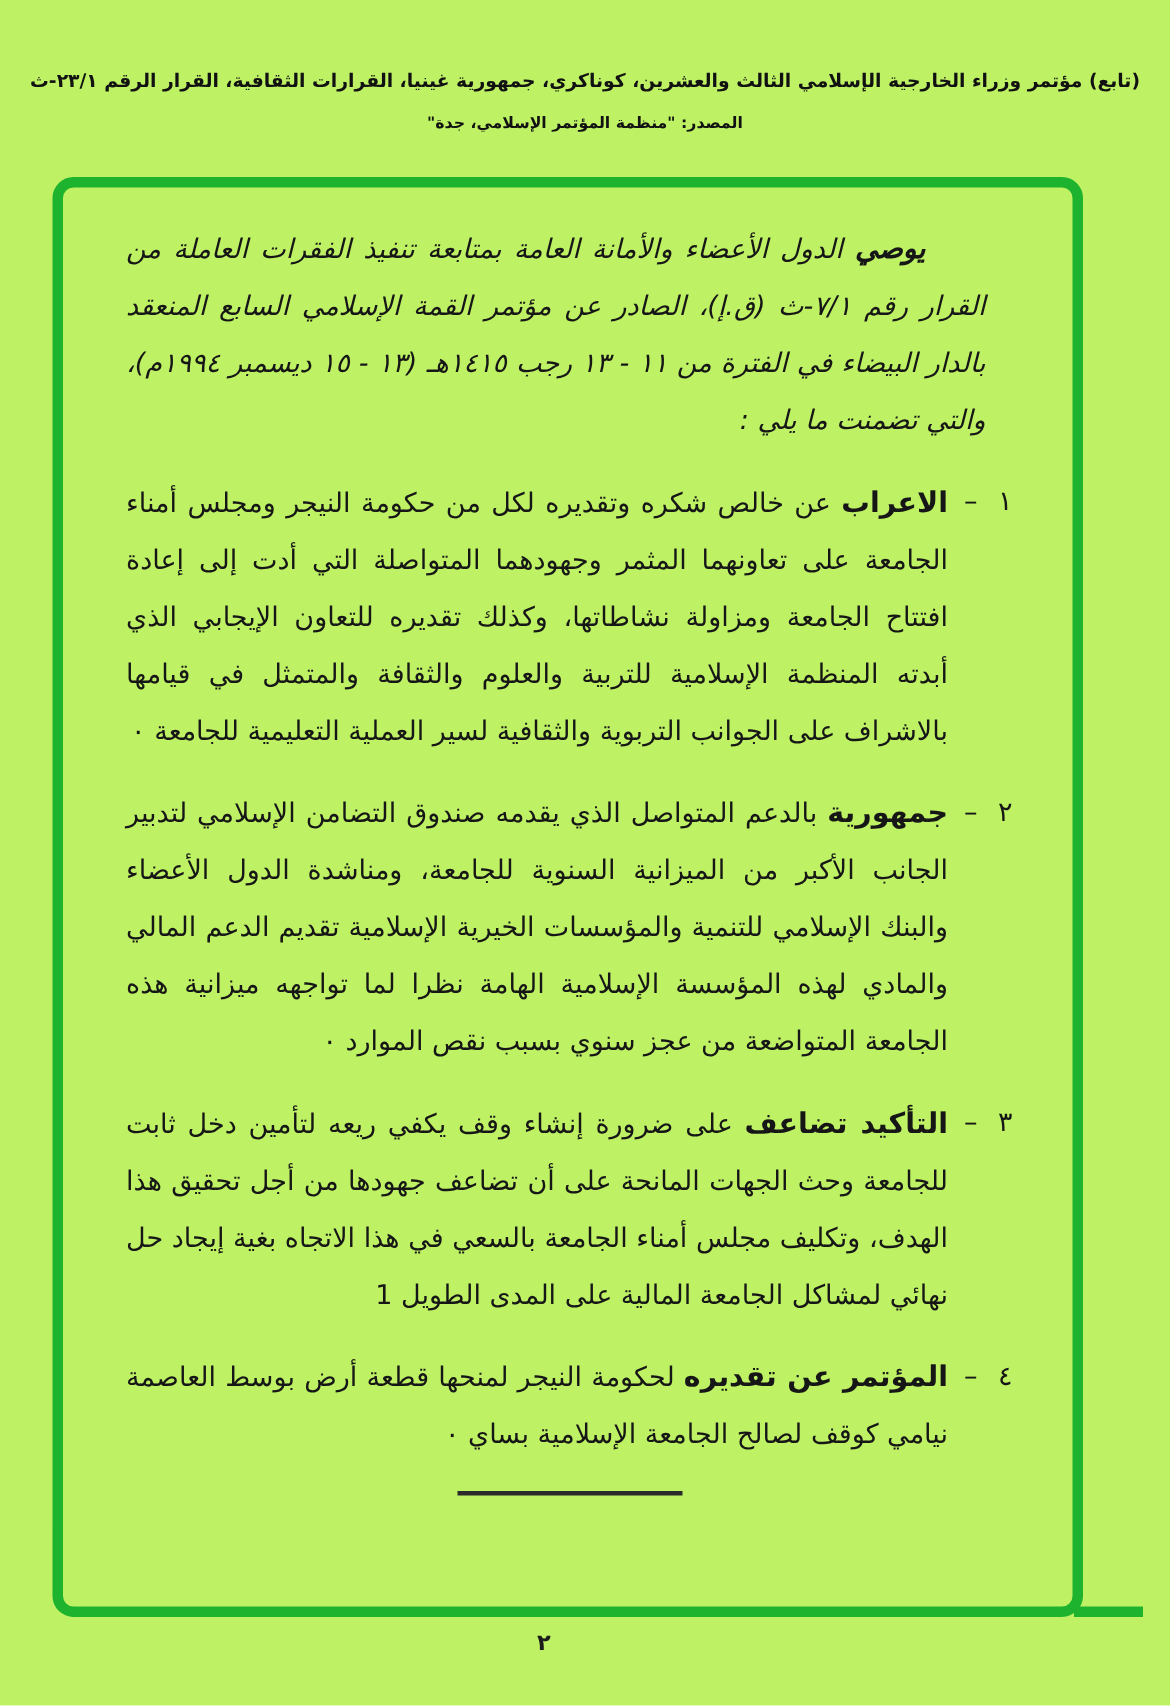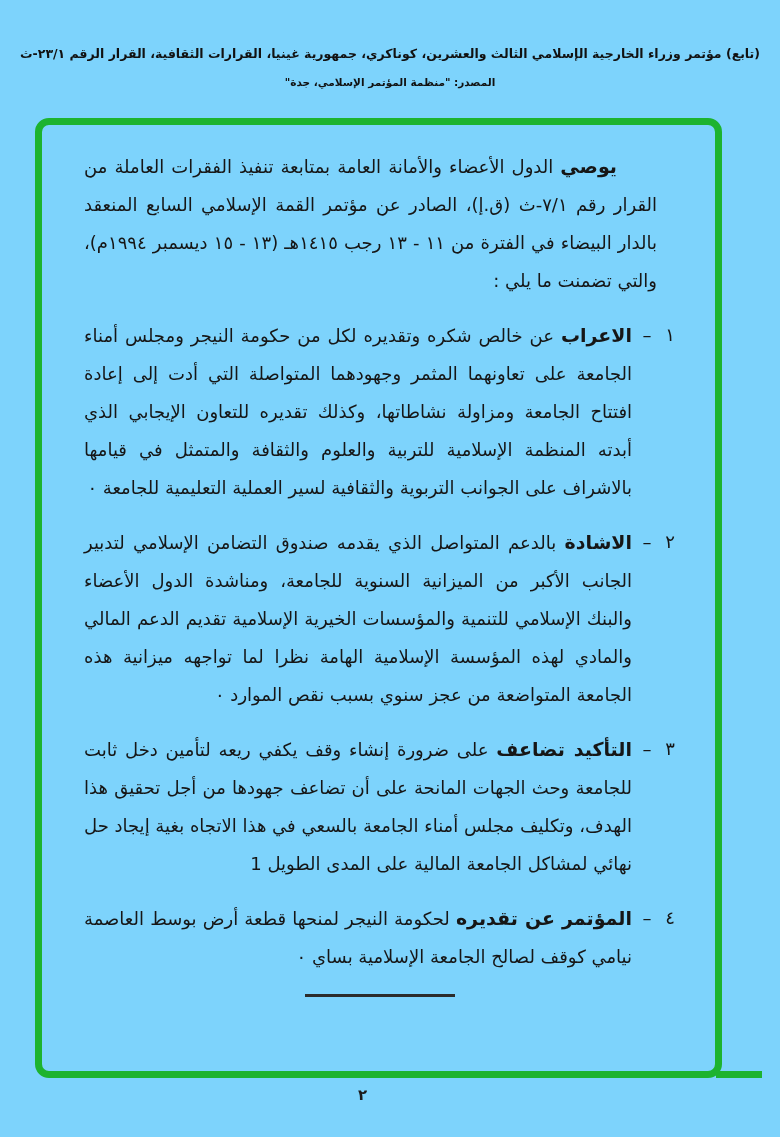--- a/index.html
+++ b/index.html
@@ -1,20 +1,20 @@
 <!DOCTYPE html>
 <html dir="rtl" lang="ar"><head>
 <meta charset="utf-8">
 <style>
   html, body { margin: 0; padding: 0; background: #ffffff; }
   .page {
     position: relative;
     width: 780px;
     height: 1137px;
-    background: #7dd3fc;
+    background: #bef264;
     overflow: hidden;
     font-family: "DejaVu Sans", sans-serif;
     color: #161616;
     direction: rtl;
   }
   .doc-header {
     position: absolute;
     top: 46px;
     left: 0;
     right: 0;
@@ -54,20 +54,21 @@
     top: 0; right: 0; left: 0;
     box-sizing: border-box;
     padding: 22px 40px 0 42px;
     font-size: 18px;
     line-height: 38px;
     text-align: justify;
   }
   .intro {
     margin: 0 18px 0 0;
     text-indent: 40px;
+    font-style: italic;
   }
   .lead {
     font-weight: bold;
     font-size: 19px;
   }
   .item {
     display: flex;
     margin-top: 16px;
   }
   .marker {
@@ -108,21 +109,21 @@
 
       <p class="intro"><b class="lead">يوصي</b> <span>الدول الأعضاء والأمانة العامة بمتابعة تنفيذ الفقرات العاملة من القرار رقم ٧/١-ث (ق.إ)، الصادر عن مؤتمر القمة الإسلامي السابع المنعقد بالدار البيضاء في الفترة من ١١ - ١٣ رجب ١٤١٥هـ (١٣ - ١٥ ديسمبر ١٩٩٤م)، والتي تضمنت ما يلي :</span></p>
 
       <div class="item">
         <div class="marker">١ –</div>
         <div class="itext"><b class="lead">الاعراب</b> <span>عن خالص شكره وتقديره لكل من حكومة النيجر ومجلس أمناء الجامعة على تعاونهما المثمر وجهودهما المتواصلة التي أدت إلى إعادة افتتاح الجامعة ومزاولة نشاطاتها، وكذلك تقديره للتعاون الإيجابي الذي أبدته المنظمة الإسلامية للتربية والعلوم والثقافة والمتمثل في قيامها بالاشراف على الجوانب التربوية والثقافية لسير العملية التعليمية للجامعة ٠</span></div>
       </div>
 
       <div class="item">
         <div class="marker">٢ –</div>
-        <div class="itext"><b class="lead">الاشادة</b> <span>بالدعم المتواصل الذي يقدمه صندوق التضامن الإسلامي لتدبير الجانب الأكبر من الميزانية السنوية للجامعة، ومناشدة الدول الأعضاء والبنك الإسلامي للتنمية والمؤسسات الخيرية الإسلامية تقديم الدعم المالي والمادي لهذه المؤسسة الإسلامية الهامة نظرا لما تواجهه ميزانية هذه الجامعة المتواضعة من عجز سنوي بسبب نقص الموارد ٠</span></div>
+        <div class="itext"><b class="lead">جمهورية</b> <span>بالدعم المتواصل الذي يقدمه صندوق التضامن الإسلامي لتدبير الجانب الأكبر من الميزانية السنوية للجامعة، ومناشدة الدول الأعضاء والبنك الإسلامي للتنمية والمؤسسات الخيرية الإسلامية تقديم الدعم المالي والمادي لهذه المؤسسة الإسلامية الهامة نظرا لما تواجهه ميزانية هذه الجامعة المتواضعة من عجز سنوي بسبب نقص الموارد ٠</span></div>
       </div>
 
       <div class="item">
         <div class="marker">٣ –</div>
         <div class="itext"><b class="lead">التأكيد تضاعف</b> <span>على ضرورة إنشاء وقف يكفي ريعه لتأمين دخل ثابت للجامعة وحث الجهات المانحة على أن تضاعف جهودها من أجل تحقيق هذا الهدف، وتكليف مجلس أمناء الجامعة بالسعي في هذا الاتجاه بغية إيجاد حل نهائي لمشاكل الجامعة المالية على المدى الطويل 1</span></div>
       </div>
 
       <div class="item">
         <div class="marker">٤ –</div>
         <div class="itext"><b class="lead">المؤتمر عن تقديره</b> <span>لحكومة النيجر لمنحها قطعة أرض بوسط العاصمة نيامي كوقف لصالح الجامعة الإسلامية بساي ٠</span></div>

